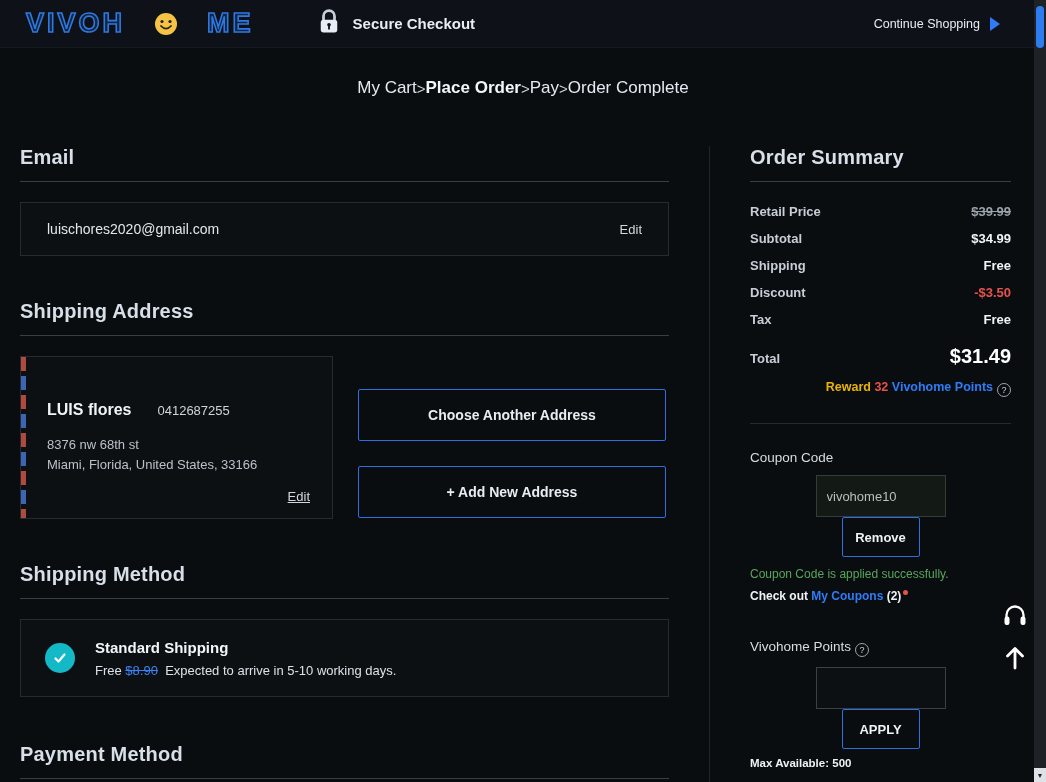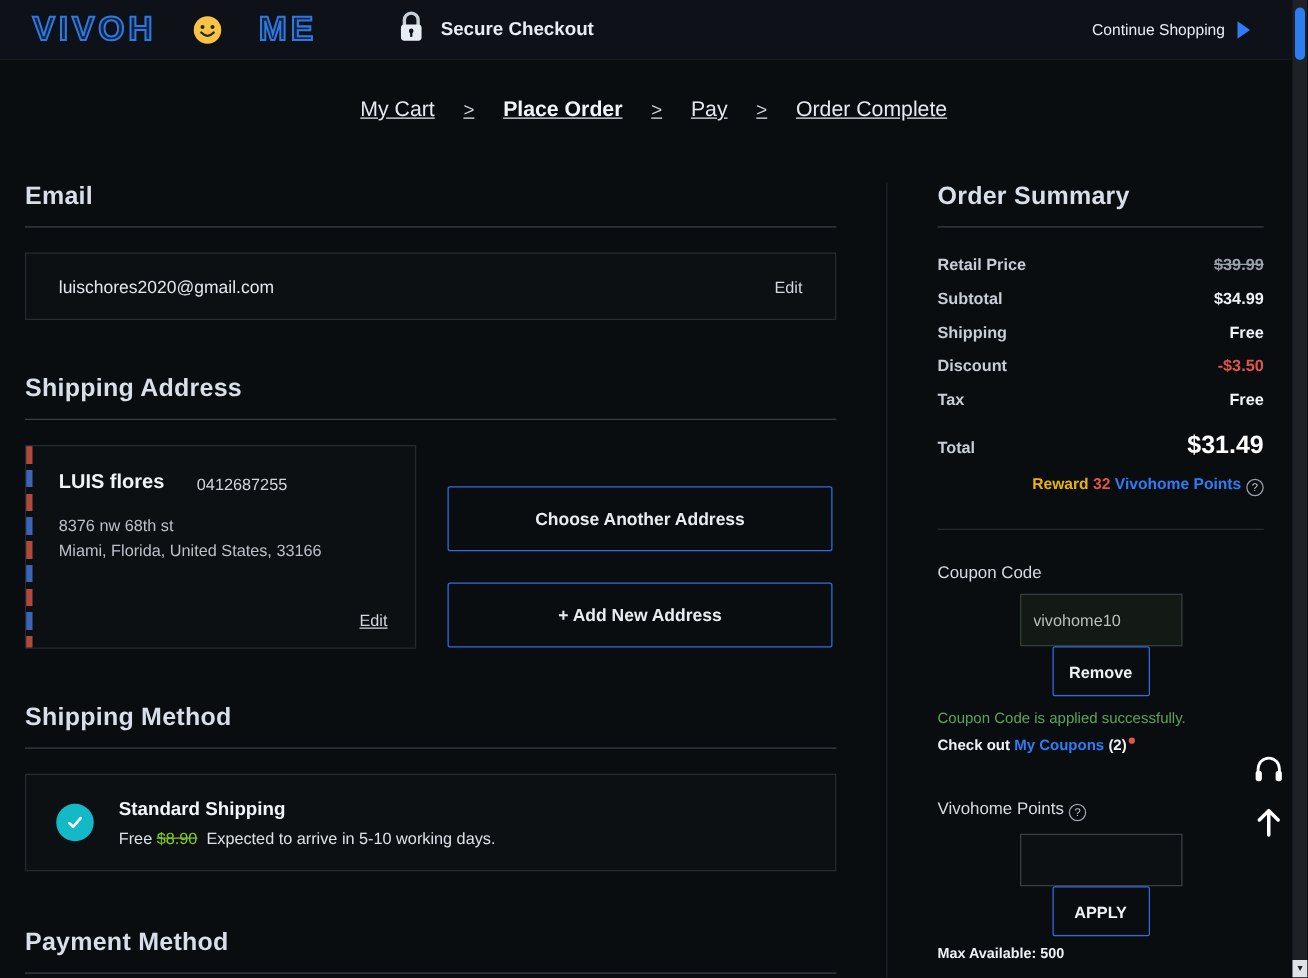--- a/index.html
+++ b/index.html
@@ -25,22 +25,22 @@
   .secure { display:flex; align-items:center; gap:13px; margin-left:64px; }
   .secure-label { font-size:15px; font-weight:700; color:#e8edf3; }
   .header-right { margin-left:auto; display:flex; align-items:center; gap:10px; }
   .continue-label { font-size:12.5px; font-weight:400; color:#e8edf3; }
   .tri-right {
     width:0; height:0; border-top:7px solid transparent; border-bottom:7px solid transparent;
     border-left:10px solid #2f7cf6;
   }
   
   .breadcrumb {
-    display:flex; justify-content:center; align-items:center; gap:23px;
-    padding:30px 0 24px; font-size:17px; color:#e4eaf1;text-decoration:underline;
+    display:flex; justify-content:center; align-items:center; gap:0;
+    padding:30px 0 24px; font-size:17px; color:#e4eaf1;
   }
   .crumb-current { font-weight:700; color:#f2f5f9; }
   .crumb-sep { color:#cdd4dc; font-size:15px; }
   
   .main { display:flex; padding:24px 34px 0 20px; }
   .left-col { width:649px; }
   .right-col { width:302px; margin-left:40px; border-left:1px solid #20252b; padding-left:40px; }
   h2.section-title { font-size:20px; font-weight:600; color:#d8dfe8; letter-spacing:0.2px; }
   hr.rule { border:none; border-top:1px solid #3a3f46; margin-top:12px; }
   hr.rule-soft { border:none; border-top:1px solid #262b31; }
@@ -57,21 +57,21 @@
   .addr-row { margin-top:20px; display:flex; }
   .addr-card {
     width:313px; height:163px; border:1px solid #262b31; background:#0d1013;
     position:relative; padding:20px 22px 14px 26px; display:flex; flex-direction:column;
   }
   .addr-card::before {
     content:""; position:absolute; left:0; top:0; bottom:0; width:5px;
     background:repeating-linear-gradient(to bottom,
       #b04a3e 0 14px, #0d1013 14px 19px, #3c66b5 19px 33px, #0d1013 33px 38px);
   }
-  .addr-name-row { display:flex; align-items:flex-end; gap:26px; margin-bottom:16px; }
+  .addr-name-row { display:flex; align-items:center; gap:26px; margin-bottom:16px;margin-top:24px; }
   .addr-name { font-size:16px; font-weight:700; color:#f0f3f7; }
   .addr-phone { font-size:13px; color:#cfd5dc; }
   .addr-line { font-size:13px; color:#bac1c9; line-height:20px; }
   .addr-edit { margin-top:auto; align-self:flex-end; font-size:13px; color:#d2d8df; text-decoration:underline; cursor:pointer; }
   .addr-buttons {
     margin-left:25px; width:308px; display:flex; flex-direction:column;
     justify-content:flex-end; gap:25px; padding-bottom:1px;
   }
   .btn-outline {
     height:52px; border:1.5px solid #2d6fe0; background:transparent; color:#e8edf3;
@@ -82,21 +82,21 @@
   .method-box {
     margin-top:20px; border:1px solid #262b31; background:#0d1013; height:78px;
     display:flex; align-items:center; padding:0 24px; gap:20px; cursor:pointer;
   }
   .check-circle {
     width:30px; height:30px; border-radius:50%; background:#14b9c8; flex:0 0 30px;
     display:flex; align-items:center; justify-content:center;
   }
   .method-name { font-size:15px; font-weight:700; color:#f2f5f9; }
   .method-line2 { margin-top:7px; font-size:13px; color:#dbe1e8; }
-  .strike { text-decoration:line-through; color:#84cc16; }
+  .strike { text-decoration:line-through; color:#3b82f6; }
   .pay-heading { margin-top:46px; }
   
   .sum-rows { margin-top:22px; }
   .sum-row { display:flex; justify-content:space-between; align-items:baseline; height:27px; }
   .sum-label { font-size:13px; font-weight:700; color:#c7ced6; }
   .sum-value { font-size:13px; font-weight:700; color:#f0f3f7; }
   .sum-value.strike { color:#99a1aa; }
   .sum-value.danger { color:#e5534b; }
   .total-row { display:flex; justify-content:space-between; align-items:baseline; margin-top:6px; }
   .total-value { font-size:20px; font-weight:800; color:#ffffff; }

